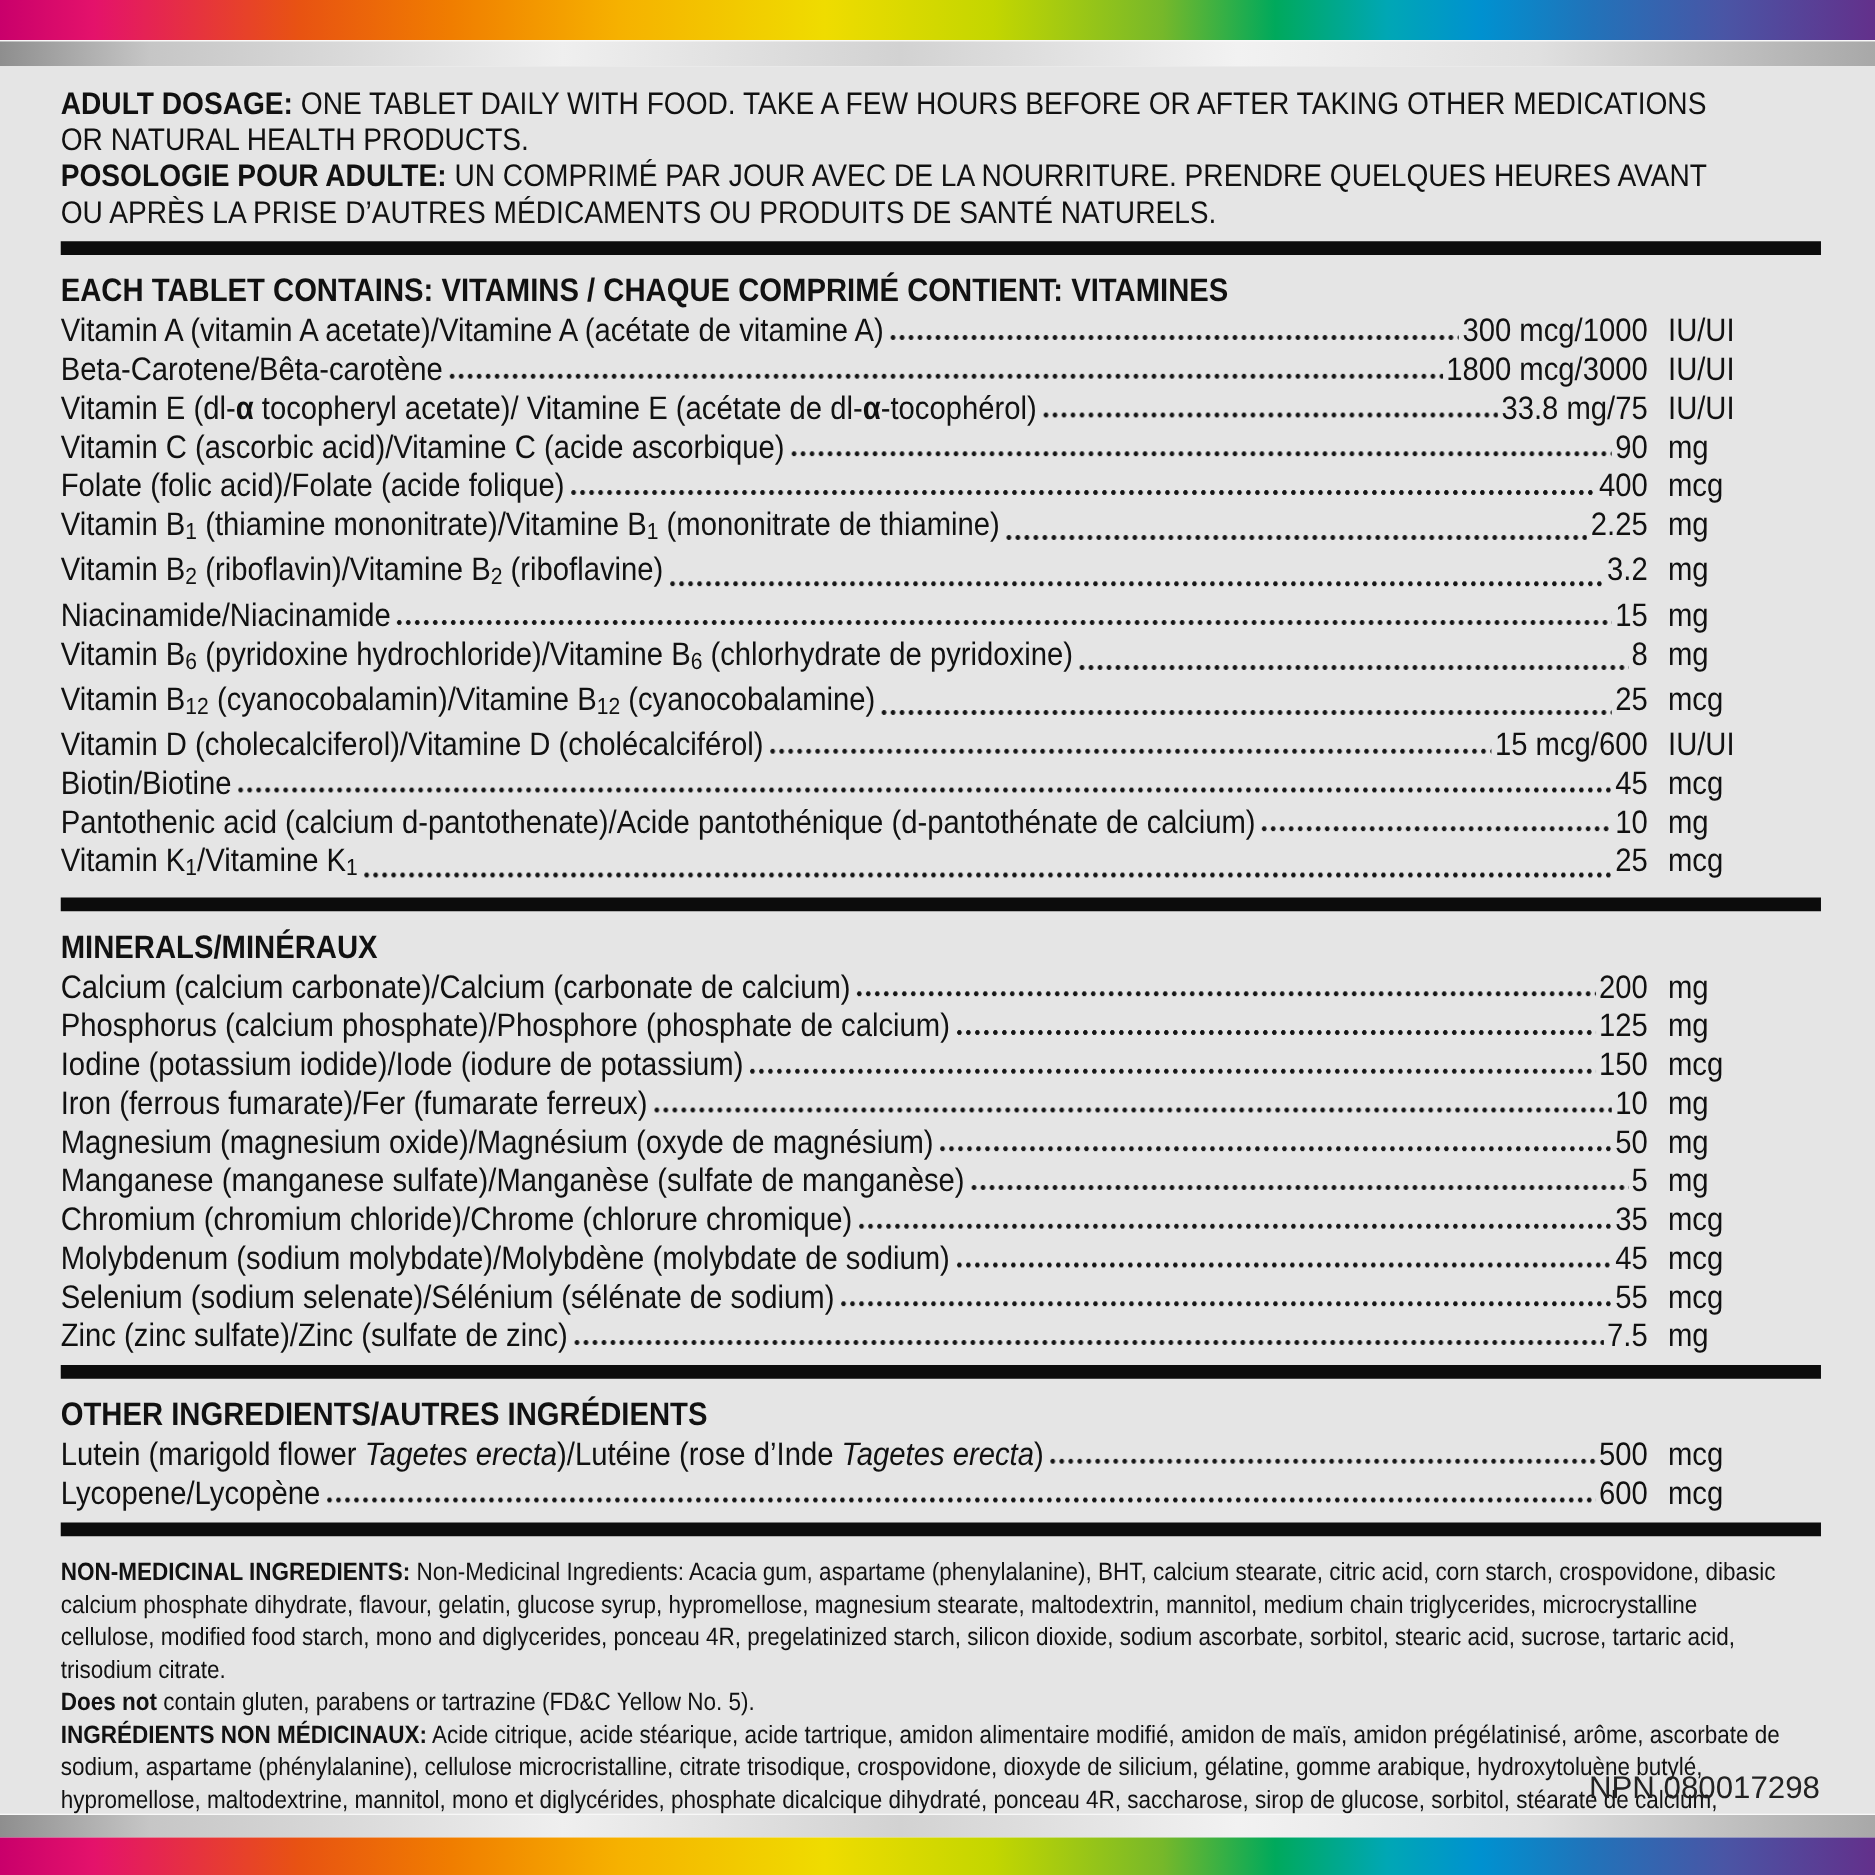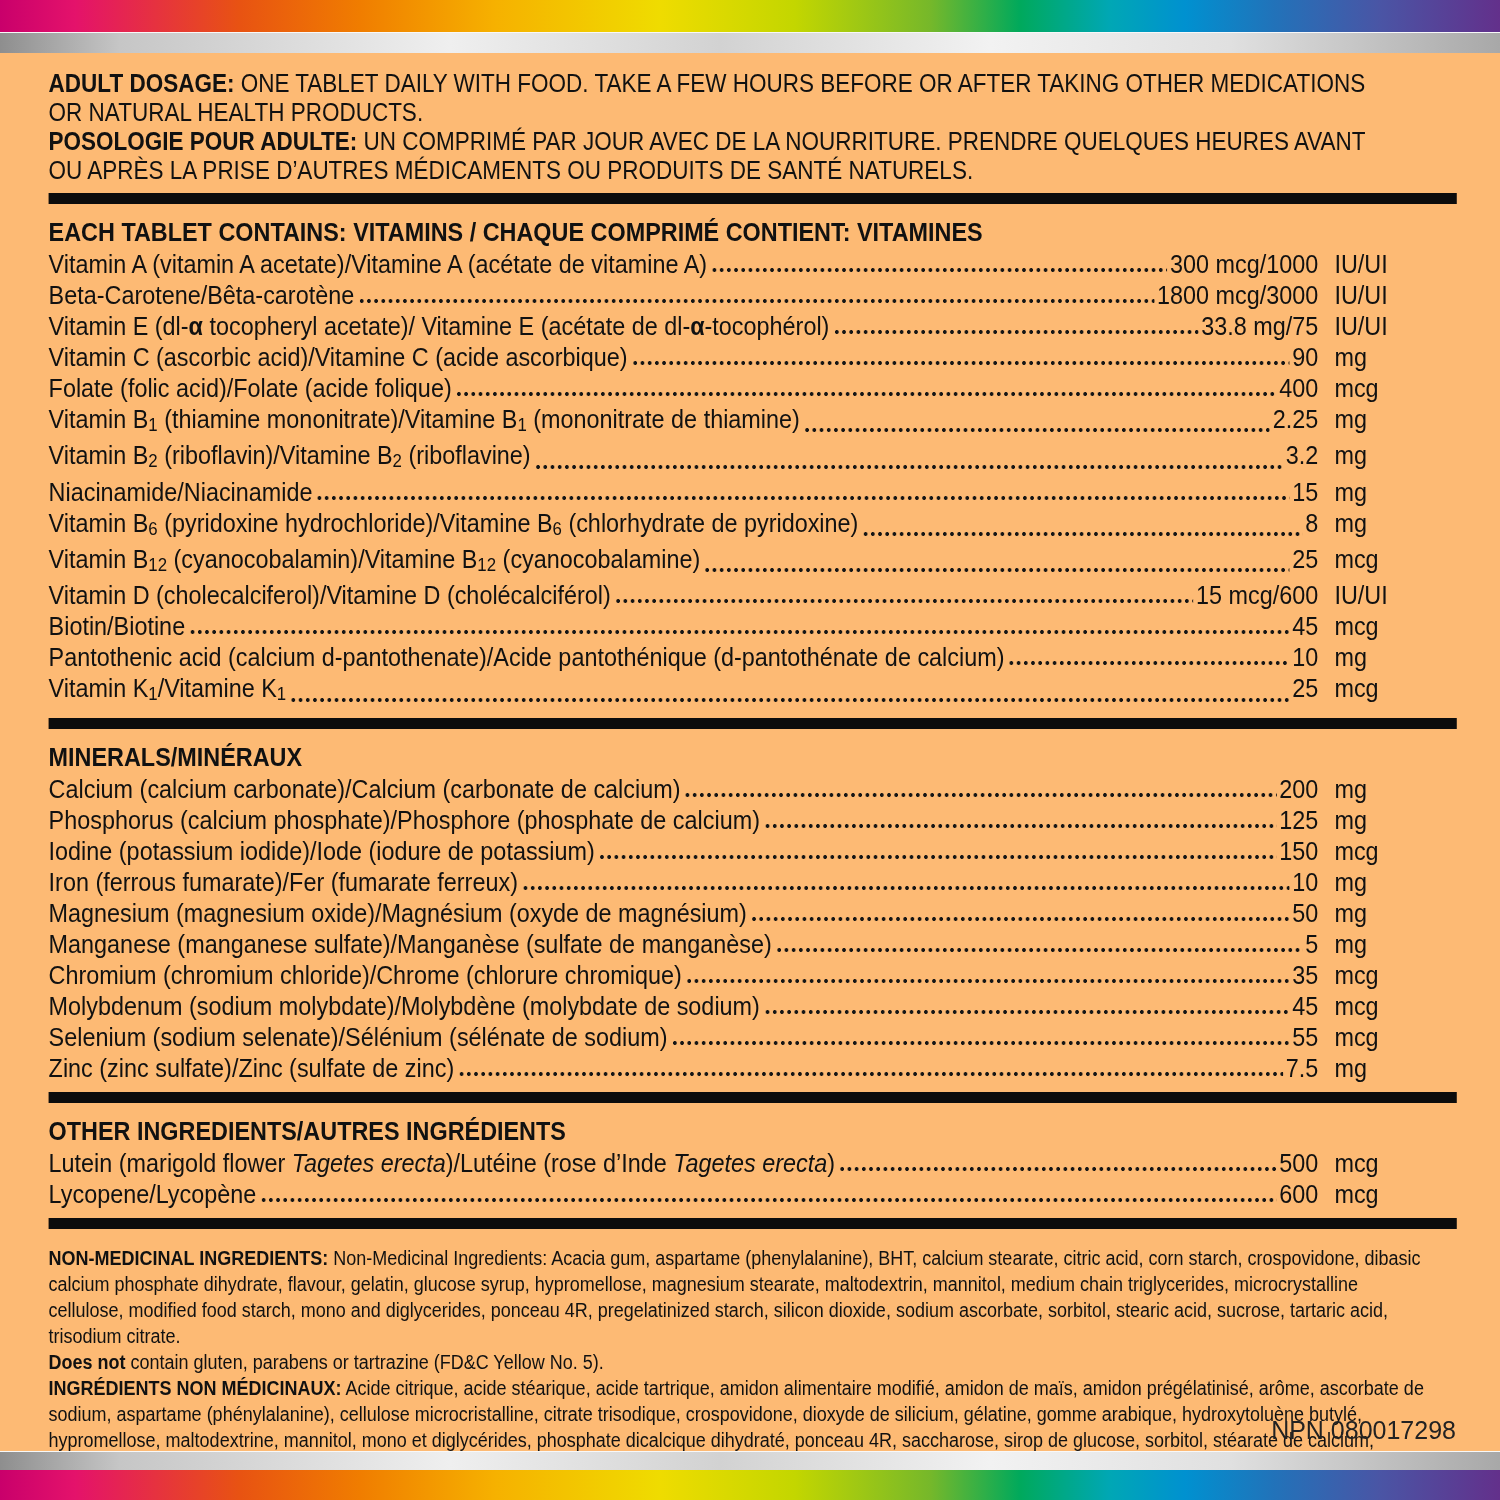--- a/index.html
+++ b/index.html
@@ -20,21 +20,21 @@
 
   .silver {
     height:20px; flex:0 0 auto;
     background:linear-gradient(90deg,
       #8e8e8e 0%, #c6c6c6 8%, #efefef 30%, #d2d2d2 48%,
       #f2f2f2 66%, #e0e0e0 82%, #a8a8a8 100%);
     border-top:1px solid #f8f8f8;
   }
   .silver.bottom { height:18px; }
 
-  .content { flex:1 1 auto; background:#fdba74; position:relative; overflow:hidden; }
+  .content { flex:1 1 auto; background:#e5e5e5; position:relative; overflow:hidden; }
 
   
   .scalewrap {
     width:1667px; transform:scaleX(0.8998); transform-origin:0 0;
     box-sizing:border-box; padding:16px 0 0 54px;
   }
 
   .para { font-size:25px; line-height:29px; margin-right:120px; }
 
   .divider { height:11px; background:#0c0c0c; margin:8px 48px 12px 0; }

